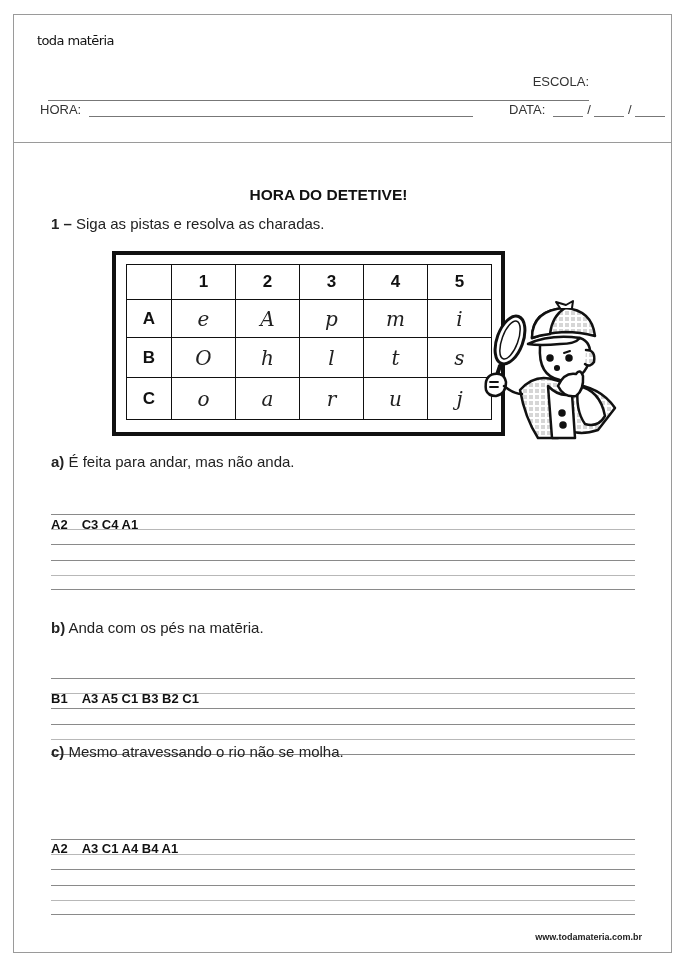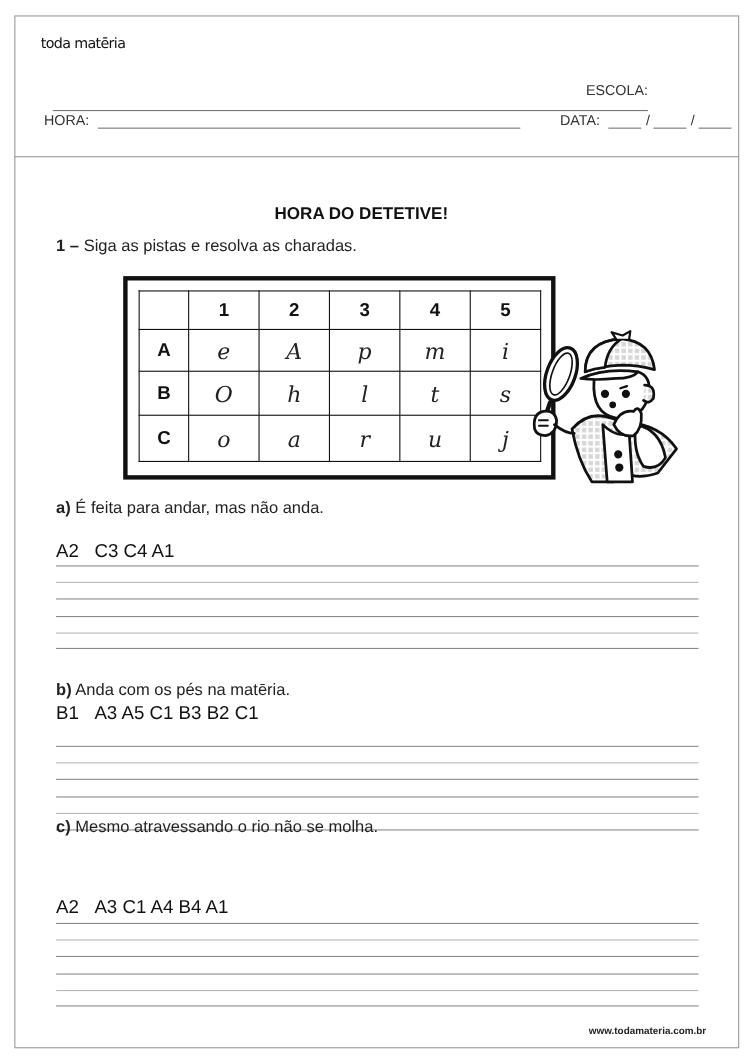--- a/index.html
+++ b/index.html
@@ -22,21 +22,21 @@
   .board { position: absolute; left: 112px; top: 251px; width: 393px; height: 185px; border: 4px solid #111; background: #fff; }
   table.grid { position: absolute; left: 10px; top: 9px; border-collapse: collapse; }
   table.grid td { border: 1.5px solid #111; text-align: center; vertical-align: middle; }
   table.grid td.head { font-size: 17px; font-weight: bold; color: #111; }
   table.grid td.cursive { font-family: "DejaVu Serif", serif; font-style: italic; font-size: 20px; color: #222; }
 
   .detective { position: absolute; left: 480px; top: 298px; width: 148px; height: 145px; }
 
   .q-prompt { position: absolute; left: 51px; font-size: 15px; color: #222; }
   .q-prompt b { font-weight: bold; }
-  .q-code { position: absolute; left: 51px; font-size: 17px; font-weight: normal; color: #111; word-spacing: 0px; }
+  .q-code { position: absolute; left: 51px; font-size: 13px; font-weight: bold; color: #111; word-spacing: 0px; margin-top: 26px; }
   .q-code .gap { display: inline-block; width: 14px; }
 
   .lines { position: absolute; left: 51px; width: 584px; }
   .lines .ln { position: absolute; left: 0; width: 100%; height: 0; }
   .lines .dark { border-top: 1.5px solid #8a8a8a; }
   .lines .light { border-top: 1px solid #b8b8b8; }
 
   .footer-url { position: absolute; right: 43px; top: 932px; font-size: 9px; font-weight: bold; color: #222; }
 </style>
 </head>
@@ -155,21 +155,21 @@
 <div class="lines" style="top:514px;">
   <div class="ln dark" style="top:0px;"></div>
   <div class="ln light" style="top:15px;"></div>
   <div class="ln dark" style="top:30px;"></div>
   <div class="ln dark" style="top:46px;"></div>
   <div class="ln light" style="top:61px;"></div>
   <div class="ln dark" style="top:75px;"></div>
 </div>
 
 <div class="q-prompt" style="top:619px;"><b>b)</b><span> Anda com os pés na matēria.</span></div>
-<div class="q-code" style="top:639px;"><span>B1</span><span class="gap"></span><span>A3 A5 C1 B3 B2 C1</span></div>
+<div class="q-code" style="top:665px;"><span>B1</span><span class="gap"></span><span>A3 A5 C1 B3 B2 C1</span></div>
 <div class="lines" style="top:678px;">
   <div class="ln dark" style="top:0px;"></div>
   <div class="ln light" style="top:15px;"></div>
   <div class="ln dark" style="top:30px;"></div>
   <div class="ln dark" style="top:46px;"></div>
   <div class="ln light" style="top:61px;"></div>
   <div class="ln dark" style="top:76px;"></div>
 </div>
 
 <div class="q-prompt" style="top:743px;"><b>c)</b><span> Mesmo atravessando o rio não se molha.</span></div>

